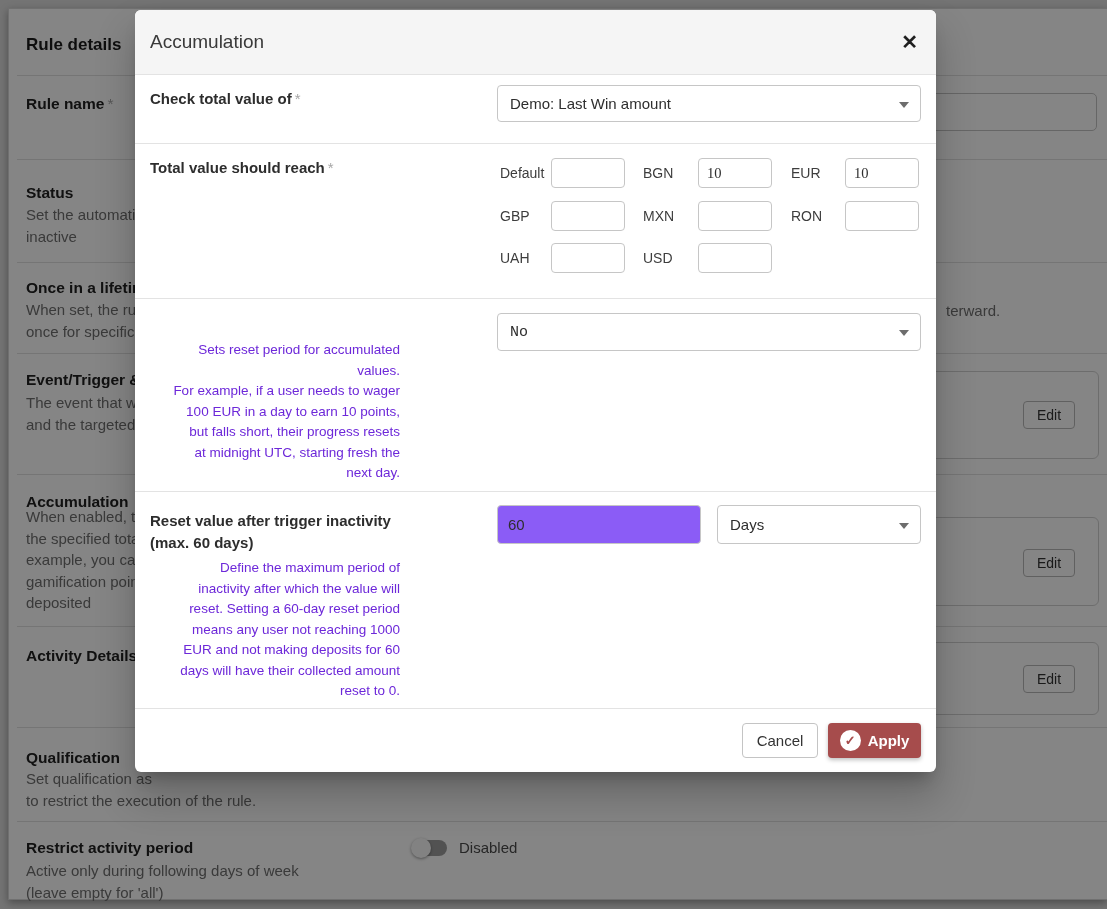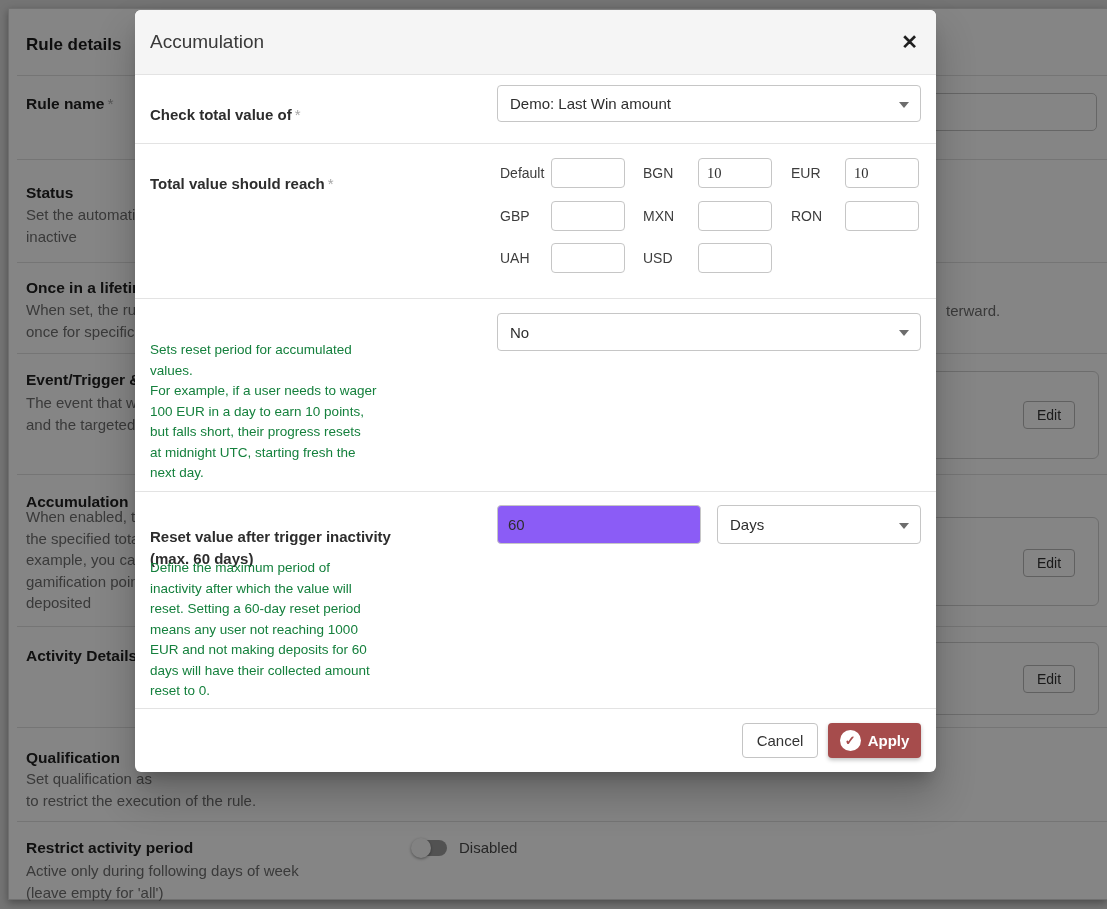--- a/index.html
+++ b/index.html
@@ -40,23 +40,23 @@
     box-shadow:0 11px 15px -7px rgba(0,0,0,.25), 0 24px 38px 3px rgba(0,0,0,.2);
   }
   .modal-header {
     position:absolute; left:0; top:0; width:100%; height:65px;
     background:#f5f5f5; border-bottom:1px solid #e3e3e3; border-radius:6px 6px 0 0;
     display:flex; align-items:center; padding:0 18px 0 15px;
   }
   .modal-title { font-size:19px; color:#3a3a3a; flex:1; }
   .modal-close { font-size:20px; font-weight:700; color:#1f1f1f; cursor:pointer; line-height:1; }
   .m-divider { position:absolute; left:0; width:100%; height:1px; background:#e3e3e3; }
-  .m-label { position:absolute; left:15px; font-size:15px; font-weight:600; color:#2d2d2d; white-space:pre-line; line-height:22px;margin-top:16px; }
+  .m-label { position:absolute; left:15px; font-size:15px; font-weight:600; color:#2d2d2d; white-space:pre-line; line-height:22px; }
   .req { color:#a6a6a6; font-weight:400; margin-left:3px; }
-  .m-help { position:absolute; left:15px; width:250px; font-size:13.5px; line-height:20.5px; color:#15803d; white-space:pre-line; }
+  .m-help { position:absolute; left:15px; width:250px; font-size:13.5px; line-height:20.5px; color:#6d28d9; white-space:pre-line;text-align:right; }
   .sel {
     position:absolute; background:#fff; border:1px solid #c6c6c6; border-radius:4px;
     display:flex; align-items:center; padding:0 40px 0 12px; cursor:pointer;
   }
   .sel .sel-value { font-size:15px; color:#2e2e2e; white-space:nowrap; overflow:hidden; }
   .caret {
     position:absolute; right:11px; top:50%; margin-top:-2px;
     width:0; height:0; border-left:5px solid transparent; border-right:5px solid transparent;
     border-top:6px solid #6d6d6d;
   }
@@ -183,21 +183,21 @@
 
   <div class="m-divider" style="top:288px"></div>
 
   <div class="m-help" style="top:330px">Sets reset period for accumulated
 values.
 For example, if a user needs to wager
 100 EUR in a day to earn 10 points,
 but falls short, their progress resets
 at midnight UTC, starting fresh the
 next day.</div>
-  <div class="sel" style="left:362px; top:303px; width:424px; height:38px;">
+  <div class="sel" style="left:362px; top:303px; width:424px; height:38px;font-family:Liberation Mono, monospace;">
     <span class="sel-value">No</span>
     <span class="caret"></span>
   </div>
   <div class="m-divider" style="top:481px"></div>
 
   <div class="m-label" style="top:500px">Reset value after trigger inactivity
 (max. 60 days)</div>
   <div class="m-help" style="top:548px">Define the maximum period of
 inactivity after which the value will
 reset. Setting a 60-day reset period

